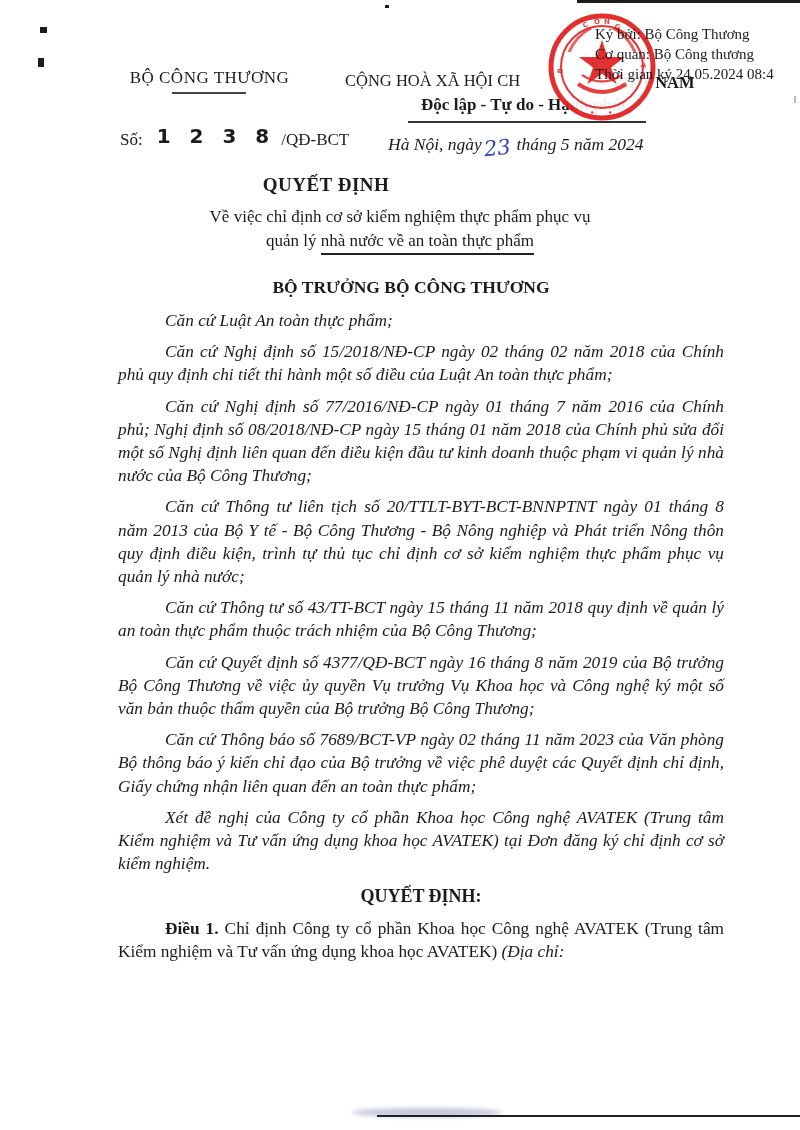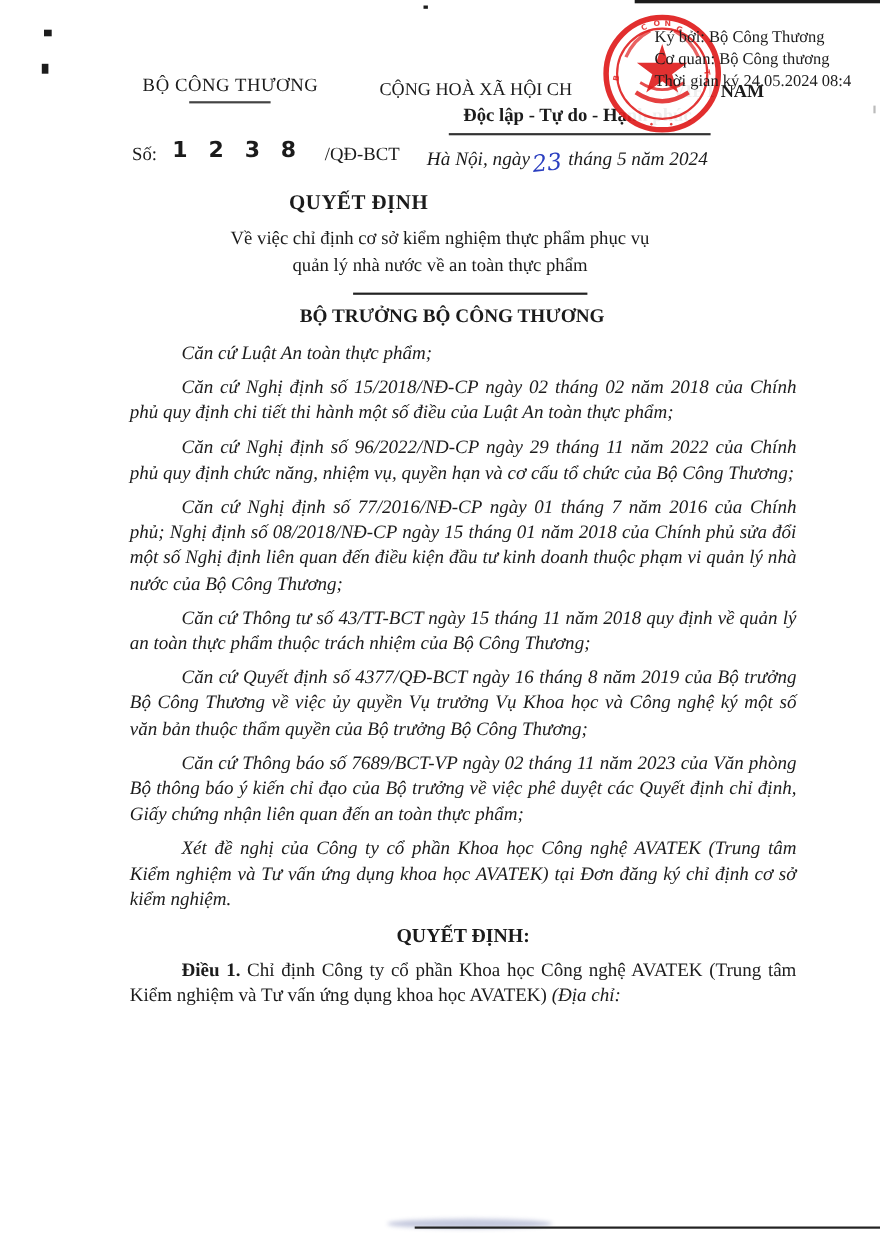--- a/index.html
+++ b/index.html
@@ -19,40 +19,40 @@
   .a-speck3{left:38px;top:58px;width:6px;height:9px;}
   .a-rtick{left:794px;top:96px;width:2px;height:7px;background:#bbb;}
   .a-botline{left:377px;top:1115px;width:423px;height:2px;background:#222;}
   .a-botsmudge{left:352px;top:1108px;width:150px;height:9px;background:#7d86b5;opacity:.45;filter:blur(2px);border-radius:50%;}
   
   .org{position:absolute;left:112px;top:68px;width:195px;text-align:center;
        font-weight:normal;font-size:17px;letter-spacing:.5px;}
   .org-underline{position:absolute;left:172px;top:92px;width:74px;height:2px;background:#444;}
   .doc-number{position:absolute;left:120px;top:126px;font-size:17px;white-space:nowrap;}
   .doc-number .stamp{font-family:"DejaVu Sans",sans-serif;font-size:20px;font-weight:600;
-       letter-spacing:6px;position:relative;top:-2px;margin:0 20px 0 14px;}
+       letter-spacing:6px;position:relative;top:-2px;margin:0 6px 0 14px;}
   .nat-left{position:absolute;left:345px;top:71px;font-weight:normal;font-size:16.5px;white-space:nowrap;}
   .nat-right{position:absolute;left:611px;top:73px;font-weight:bold;font-size:16.5px;white-space:nowrap;}
   .motto{position:absolute;left:395px;top:95px;width:260px;text-align:center;
        font-weight:bold;font-size:17px;white-space:nowrap;}
   .motto-underline{position:absolute;left:408px;top:121px;width:238px;height:2px;background:#333;}
   .dateline{position:absolute;left:388px;top:131px;font-style:italic;font-size:17.5px;white-space:nowrap;}
   .dateline .day{font-family:"DejaVu Serif",serif;color:var(--ink_blue,#2b3fc0);
        font-size:21px;font-style:italic;display:inline-block;transform:rotate(-6deg);
        position:relative;top:5px;margin:0 6px 0 2px;}
   
   .seal{position:absolute;left:544px;top:12px;width:116px;height:110px;z-index:3;}
   .sig-block{position:absolute;left:595px;top:24px;width:230px;z-index:4;
        font-size:15px;line-height:20px;color:#1b1b1b;white-space:nowrap;}
   
   .doc-title{position:absolute;left:0;top:174px;width:652px;text-align:center;
        font-weight:bold;font-size:19px;letter-spacing:.5px;}
   .subject{position:absolute;left:0;top:205px;width:800px;text-align:center;
        font-weight:normal;font-size:17px;line-height:24px;}
-  .subject .u{border-bottom:2px solid #222;padding-bottom:16px;}
+  .subject .u{border-bottom:2px solid #222;padding-bottom:3px;}
   .issuer{position:absolute;left:0;top:277px;width:800px;text-align:center;
        font-weight:bold;font-size:17.5px;padding-left:11px;}
   
   .body-col{position:absolute;left:118px;top:309px;width:606px;}
   .body-col p{margin:0 0 8px 0;font-style:italic;font-size:17.3px;line-height:23.2px;
        text-align:justify;text-indent:47px;}
   .decide-head{margin:10px 0 8px 0 !important;text-align:center !important;text-indent:0 !important;
        font-style:normal !important;font-weight:bold;font-size:18px !important;}
   .article{font-style:normal !important;}
   .article .lbl{font-weight:bold;margin-top:33px;}
@@ -114,22 +114,22 @@
   <div class="doc-title">QUYẾT ĐỊNH</div>
   <div class="subject">
     <div>Về việc chỉ định cơ sở kiểm nghiệm thực phẩm phục vụ</div>
     <div><span>quản lý </span><span class="u">nhà nước về an toàn thực phẩm</span></div>
   </div>
   <div class="issuer">BỘ TRƯỞNG BỘ CÔNG THƯƠNG</div>
 
   <div class="body-col">
     <p>Căn cứ Luật An toàn thực phẩm;</p>
     <p>Căn cứ Nghị định số 15/2018/NĐ-CP ngày 02 tháng 02 năm 2018 của Chính phủ quy định chi tiết thi hành một số điều của Luật An toàn thực phẩm;</p>
-    <p>Căn cứ Nghị định số 96/2022/ND-CP ngày 29 tháng 11 năm 2022 của Chính phủ quy định chức năng, nhiệm vụ, quyền hạn và cơ cấu tổ chức của Bộ Công Thương;</p>
     <p>Căn cứ Nghị định số 77/2016/NĐ-CP ngày 01 tháng 7 năm 2016 của Chính phủ; Nghị định số 08/2018/NĐ-CP ngày 15 tháng 01 năm 2018 của Chính phủ sửa đổi một số Nghị định liên quan đến điều kiện đầu tư kinh doanh thuộc phạm vi quản lý nhà nước của Bộ Công Thương;</p>
+    <p>Căn cứ Thông tư liên tịch số 20/TTLT-BYT-BCT-BNNPTNT ngày 01 tháng 8 năm 2013 của Bộ Y tế - Bộ Công Thương - Bộ Nông nghiệp và Phát triển Nông thôn quy định điều kiện, trình tự thủ tục chỉ định cơ sở kiểm nghiệm thực phẩm phục vụ quản lý nhà nước;</p>
     <p>Căn cứ Thông tư số 43/TT-BCT ngày 15 tháng 11 năm 2018 quy định về quản lý an toàn thực phẩm thuộc trách nhiệm của Bộ Công Thương;</p>
     <p>Căn cứ Quyết định số 4377/QĐ-BCT ngày 16 tháng 8 năm 2019 của Bộ trưởng Bộ Công Thương về việc ủy quyền Vụ trưởng Vụ Khoa học và Công nghệ ký một số văn bản thuộc thẩm quyền của Bộ trưởng Bộ Công Thương;</p>
     <p>Căn cứ Thông báo số 7689/BCT-VP ngày 02 tháng 11 năm 2023 của Văn phòng Bộ thông báo ý kiến chỉ đạo của Bộ trưởng về việc phê duyệt các Quyết định chỉ định, Giấy chứng nhận liên quan đến an toàn thực phẩm;</p>
     <p>Xét đề nghị của Công ty cổ phần Khoa học Công nghệ AVATEK (Trung tâm Kiểm nghiệm và Tư vấn ứng dụng khoa học AVATEK) tại Đơn đăng ký chỉ định cơ sở kiểm nghiệm.</p>
     <p class="decide-head">QUYẾT ĐỊNH:</p>
     <p class="article"><span class="lbl">Điều 1.</span><span> Chỉ định Công ty cổ phần Khoa học Công nghệ AVATEK (Trung tâm Kiểm nghiệm và Tư vấn ứng dụng khoa học AVATEK) </span><span class="it">(Địa chỉ:</span></p>
   </div>
 
 </div>
 

